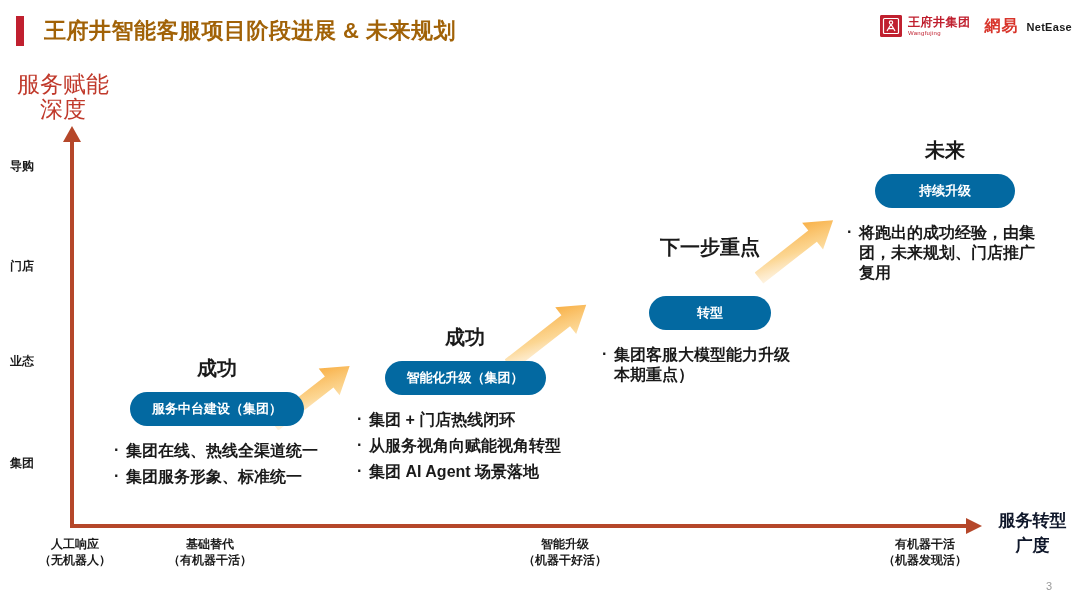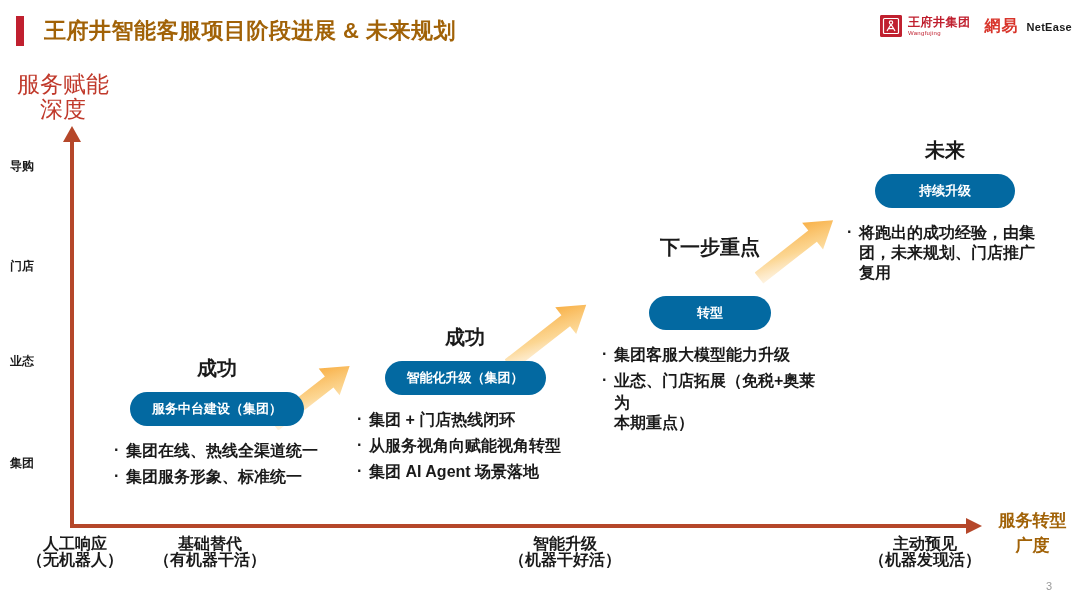--- a/index.html
+++ b/index.html
@@ -146,39 +146,39 @@
     font-weight: normal;
     font-size: 23px;
     line-height: 25px;
   }
   .axis-title-x {
     position: absolute;
     left: 985px;
     top: 508px;
     width: 95px;
     text-align: center;
-    color: #a16207;
+    color: #0f172a;
     font-weight: bold;
     font-size: 17px;
     line-height: 25px;
   }
   .ytick {
     position: absolute;
     left: 10px;
     width: 52px;
     text-align: left;
     font-size: 12px;
     font-weight: bold;
     color: #1a1a1a;
   }
   .xtick {
     position: absolute;
     top: 536px;
     text-align: center;
-    font-size: 16px;
+    font-size: 12px;
     font-weight: bold;
     color: #1a1a1a;
     line-height: 16px;
     white-space: nowrap;
   }
 
   
   .stage {
     position: absolute;
   }
@@ -292,21 +292,21 @@
   </div>
   <div class="xtick" style="left:145px; width:130px">
     <div>基础替代</div>
     <div>（有机器干活）</div>
   </div>
   <div class="xtick" style="left:500px; width:130px">
     <div>智能升级</div>
     <div>（机器干好活）</div>
   </div>
   <div class="xtick" style="left:860px; width:130px">
-    <div>主动预见</div>
+    <div>有机器干活</div>
     <div>（机器发现活）</div>
   </div>
 
   <svg class="arrow" style="left:270px; top:345px;" width="110" height="85">
     <defs>
       <linearGradient id="ag1" x1="0" y1="1" x2="1" y2="0">
         <stop offset="0%" stop-color="#fbd9a3" stop-opacity="0.05"></stop>
         <stop offset="45%" stop-color="#fbc96f" stop-opacity="0.75"></stop>
         <stop offset="100%" stop-color="#f7a22c" stop-opacity="1"></stop>
       </linearGradient>
@@ -365,21 +365,20 @@
     </ul>
   </div>
 
   <div class="stage" style="left:600px; top:235px; width:220px;">
     <div class="stage-head">下一步重点</div>
     <div class="pill-wrap">
       <span class="pill" style="padding-left:48px; padding-right:48px;margin-top:25px;">转型</span>
     </div>
     <ul class="bullets">
       <li>集团客服大模型能力升级</li>
-      <li>业态、门店拓展（免税+奥莱为</li>
       <li style="padding-left: 14px; margin-top: -6px; list-style: none;" class="nodot">本期重点）</li>
     </ul>
   </div>
 
   <div class="stage" style="left:845px; top:138px; width:200px;">
     <div class="stage-head">未来</div>
     <div class="pill-wrap">
       <span class="pill" style="padding-left:44px; padding-right:44px;">持续升级</span>
     </div>
     <ul class="bullets">

